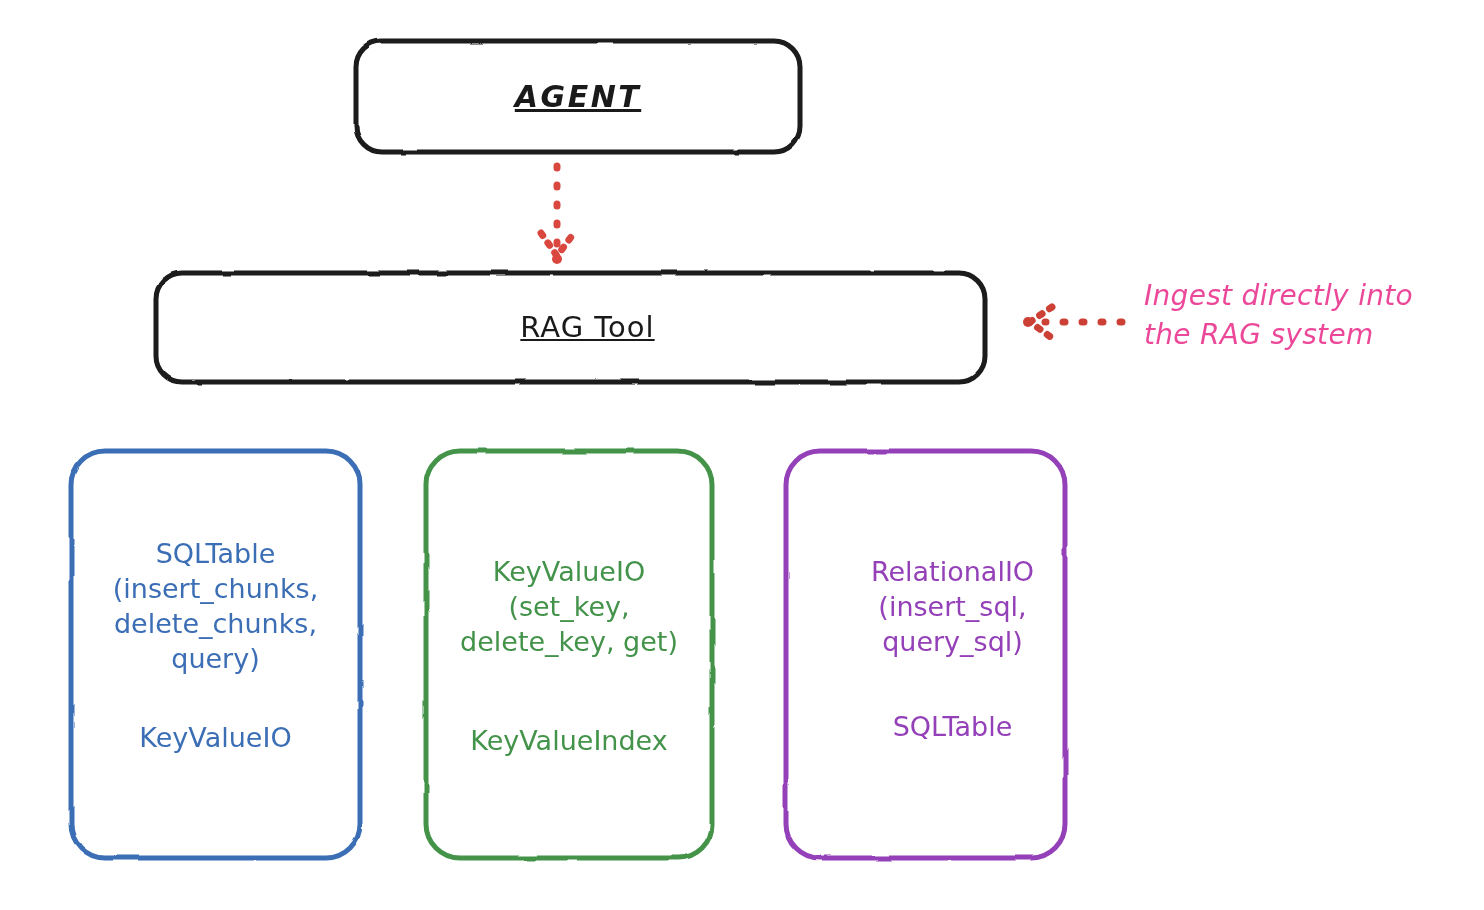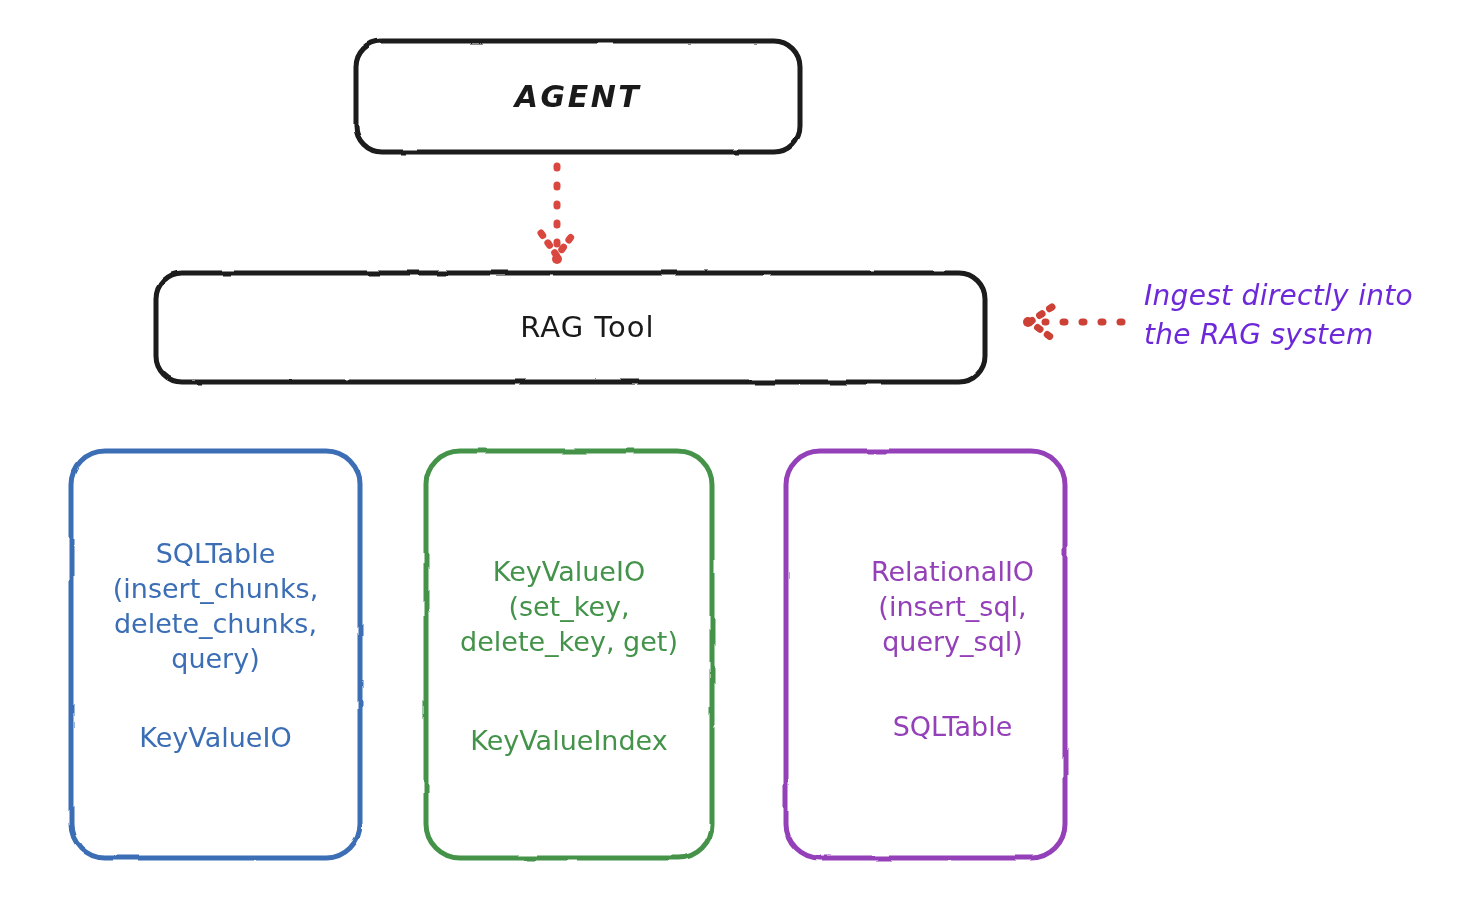--- a/index.html
+++ b/index.html
@@ -34,20 +34,21 @@
     display: flex;
     flex-direction: column;
     align-items: center;
     justify-content: flex-start;
     text-align: center;
   }
   .node-label {
     white-space: pre-line;
     line-height: 1.30;
     letter-spacing: 0.2px;
+    text-decoration: underline;
   }
 
   
   #agent-node {
     left: 355px;
     top: 40px;
     width: 446px;
     height: 113px;
     justify-content: center;
   }
@@ -124,21 +125,21 @@
     left: 1144px;
     top: 276px;
     width: 330px;
     text-align: left;
   }
   #ingest-annotation .ann-text {
     font-family: "DejaVu Sans", sans-serif;
     font-style: italic;
     font-size: 28px;
     font-weight: 500;
-    color: #6d28d9;
+    color: #ec4899;
     line-height: 1.40;
     white-space: pre-line;
     letter-spacing: 0.3px;
   }
 </style>
 </head>
 <body>
 
 <div id="canvas">
 

